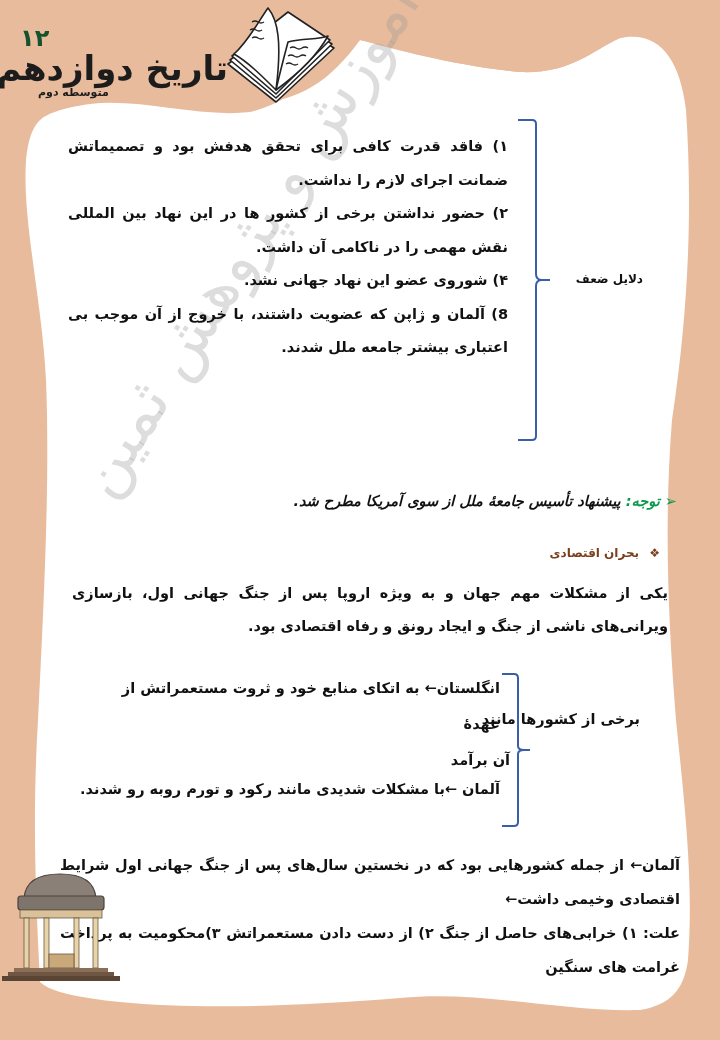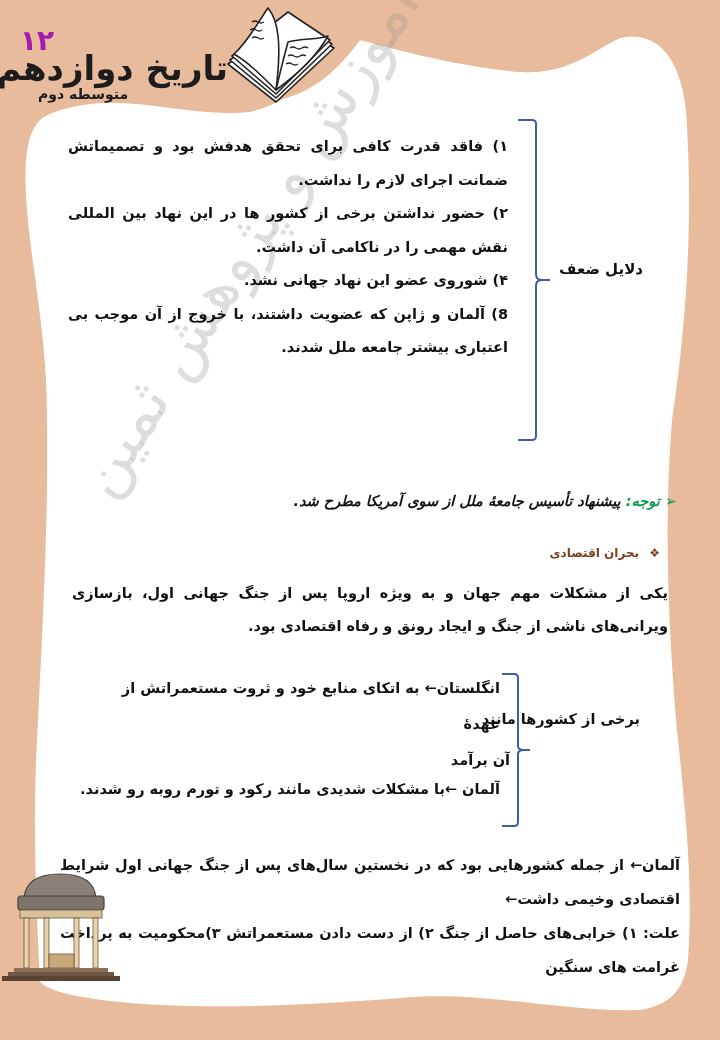--- a/index.html
+++ b/index.html
@@ -14,42 +14,42 @@
     position: absolute; left: 8px; top: 30px; width: 220px; height: 80px;
     direction: rtl;
   }
   .header-title {
     position: absolute; right: 0; top: 18px;
     font-family: "DejaVu Sans", sans-serif; font-weight: bold;
     font-size: 34px; color: #1c1c1c; letter-spacing: -1px; white-space: nowrap;
   }
   .header-grade {
     position: absolute; left: 12px; top: -6px;
-    font-size: 28px; font-weight: bold; color: #a21caf;
+    font-size: 24px; font-weight: bold; color: #14532d;
   }
   .header-sub {
     position: absolute; left: 30px; top: 56px;
-    font-size: 14px; font-weight: bold; color: #1c1c1c; white-space: nowrap;
+    font-size: 11px; font-weight: bold; color: #1c1c1c; white-space: nowrap;
   }
   .book-icon { position: absolute; left: 218px; top: 2px; width: 120px; height: 108px; }
 
   .watermark {
     position: absolute; left: 60px; top: 470px;
     transform: rotate(-58deg); transform-origin: left top;
     font-size: 62px; color: rgba(150,150,150,0.32);
     white-space: nowrap; font-family: "DejaVu Serif", serif;
     pointer-events: none;
   }
 
   .text { position: absolute; direction: rtl; text-align: right; font-weight: bold; font-size: 14.5px; line-height: 34px; }
   .brace { position: absolute; }
 
   .weak-list { right: 212px; top: 130px; width: 440px; line-height: 33.5px; }
   .weak-list p { margin: 0; text-align: justify; text-align-last: right; }
-  .weak-label { right: 77px; top: 252px; font-size: 15px; }
+  .weak-label { right: 77px; top: 262px; font-size: 12px; }
 
   .note { right: 43px; top: 484px; width: 480px; font-style: italic; }
   .note .arrow { color: #0a9a4a; font-weight: normal; }
   .note .label { color: #0a9a4a; }
 
   .section-heading { right: 60px; top: 536px; color: #7a3f1c; font-size: 12px; }
   .section-heading .diamond { color: #7a3f1c; margin-left: 6px; }
 
   .intro { right: 45px; top: 570px; width: 610px; line-height: 33px; }
   .intro p { margin: 7px; text-align: justify; text-align-last: right; }

